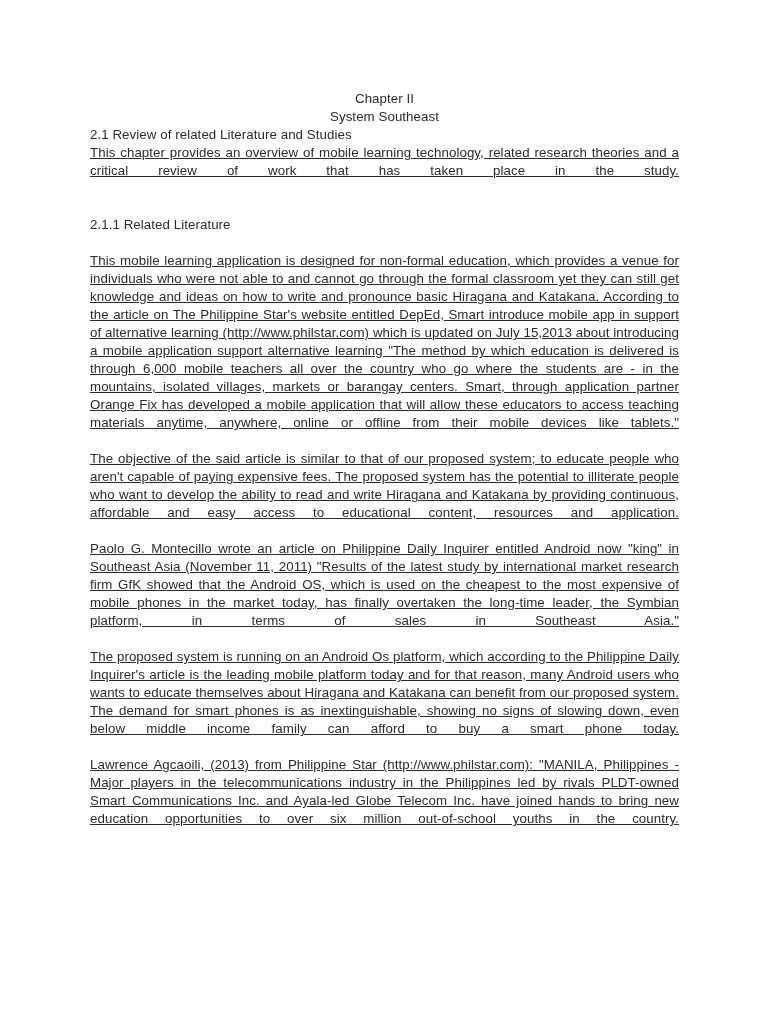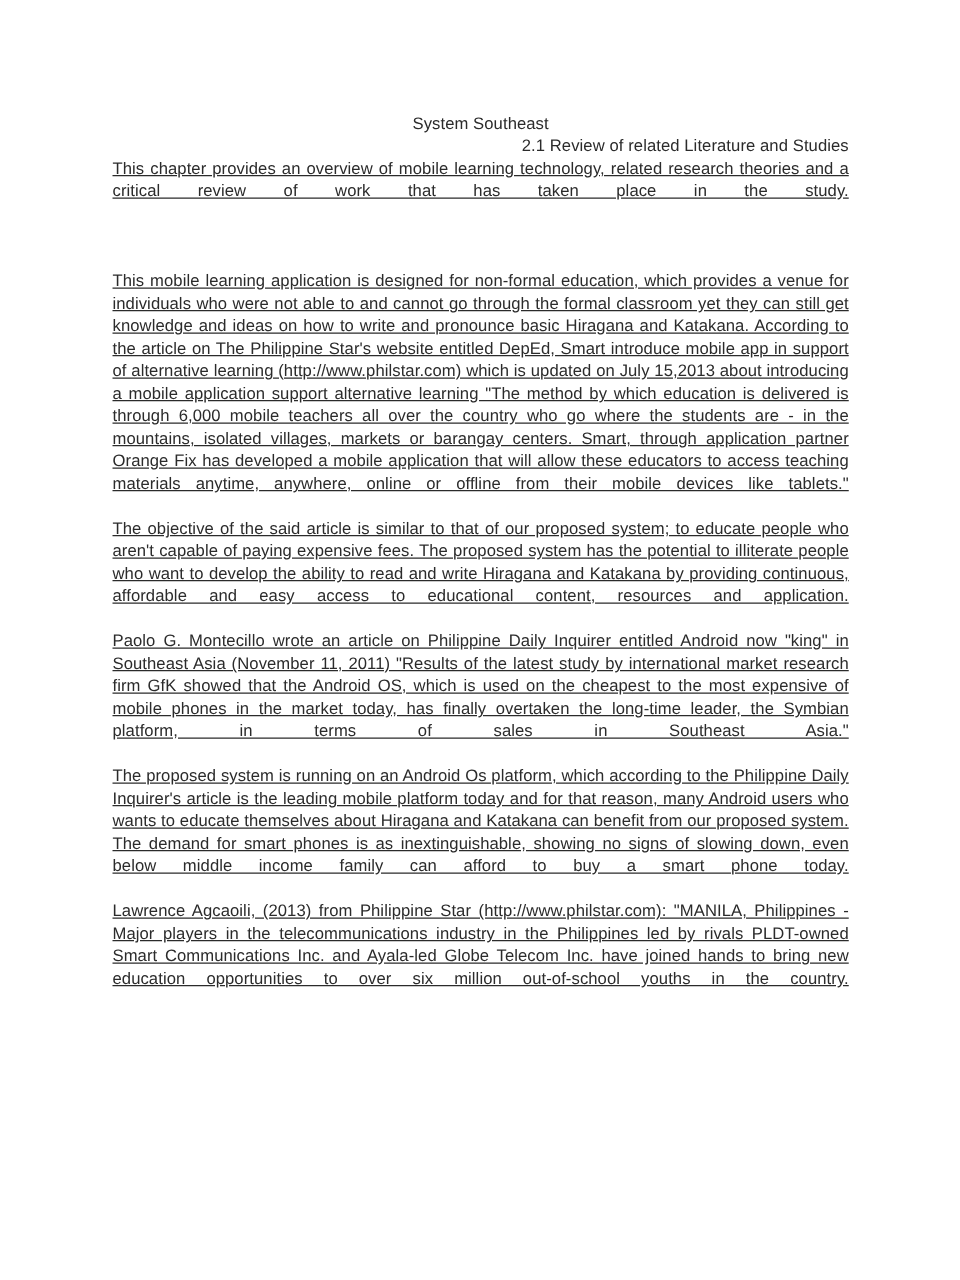--- a/index.html
+++ b/index.html
@@ -37,21 +37,21 @@
     line-height: 18px;
     margin: 0;
     padding: 0;
     letter-spacing: 0.005em;
   }
   .doc-title {
     text-align: center;
     white-space: pre;
   }
   .doc-heading {
-    text-align: right;
+    text-align: left;
   }
   .doc-para {
     text-align: justify;
     text-justify: inter-word;
     text-decoration: underline;
   }
   
   .doc-para::after {
     content: "";
     display: inline-block;
@@ -60,27 +60,29 @@
   .spacer {
     height: 18px;
   }
 </style>
 </head>
 <body style="background: rgb(255, 255, 255);">
 
 <div class="page" style="background: rgb(255, 255, 255); color: rgb(43, 43, 43);">
   <div class="content">
 
+    <div class="doc-title">Chapter II</div>
     <div class="doc-title">System Southeast</div>
 
     <div class="doc-heading">2.1 Review of related Literature and Studies</div>
     <p class="doc-para">This chapter provides an overview of mobile learning technology, related research theories and a critical review of work that has taken place in the study.</p>
 
     <div class="spacer"></div>
 
+    <div class="doc-heading">2.1.1 Related Literature</div>
 
     <div class="spacer"></div>
 
     <p class="doc-para">This mobile learning application is designed for non-formal education, which provides a venue for individuals who were not able to and cannot go through the formal classroom yet they can still get knowledge and ideas on how to write and pronounce basic Hiragana and Katakana. According to the article on The Philippine Star's website entitled DepEd, Smart introduce mobile app in support of alternative learning (http://www.philstar.com) which is updated on July 15,2013 about introducing a mobile application support alternative learning "The method by which education is delivered is through 6,000 mobile teachers all over the country who go where the students are - in the mountains, isolated villages, markets or barangay centers. Smart, through application partner Orange Fix has developed a mobile application that will allow these educators to access teaching materials anytime, anywhere, online or offline from their mobile devices like tablets."</p>
     <p class="doc-para">The objective of the said article is similar to that of our proposed system; to educate people who aren't capable of paying expensive fees. The proposed system has the potential to illiterate people who want to develop the ability to read and write Hiragana and Katakana by providing continuous, affordable and easy access to educational content, resources and application.</p>
     <p class="doc-para">Paolo G. Montecillo wrote an article on Philippine Daily Inquirer entitled Android now "king" in Southeast Asia (November 11, 2011) "Results of the latest study by international market research firm GfK showed that the Android OS, which is used on the cheapest to the most expensive of mobile phones in the market today, has finally overtaken the long-time leader, the Symbian platform, in terms of sales in Southeast Asia."</p>
     <p class="doc-para">The proposed system is running on an Android Os platform, which according to the Philippine Daily Inquirer's article is the leading mobile platform today and for that reason, many Android users who wants to educate themselves about Hiragana and Katakana can benefit from our proposed system. The demand for smart phones is as inextinguishable, showing no signs of slowing down, even below middle income family can afford to buy a smart phone today.</p>
     <p class="doc-para">Lawrence Agcaoili, (2013) from Philippine Star (http://www.philstar.com): "MANILA, Philippines - Major players in the telecommunications industry in the Philippines led by rivals PLDT-owned Smart Communications Inc. and Ayala-led Globe Telecom Inc. have joined hands to bring new education opportunities to over six million out-of-school youths in the country.</p>
 
   </div>

